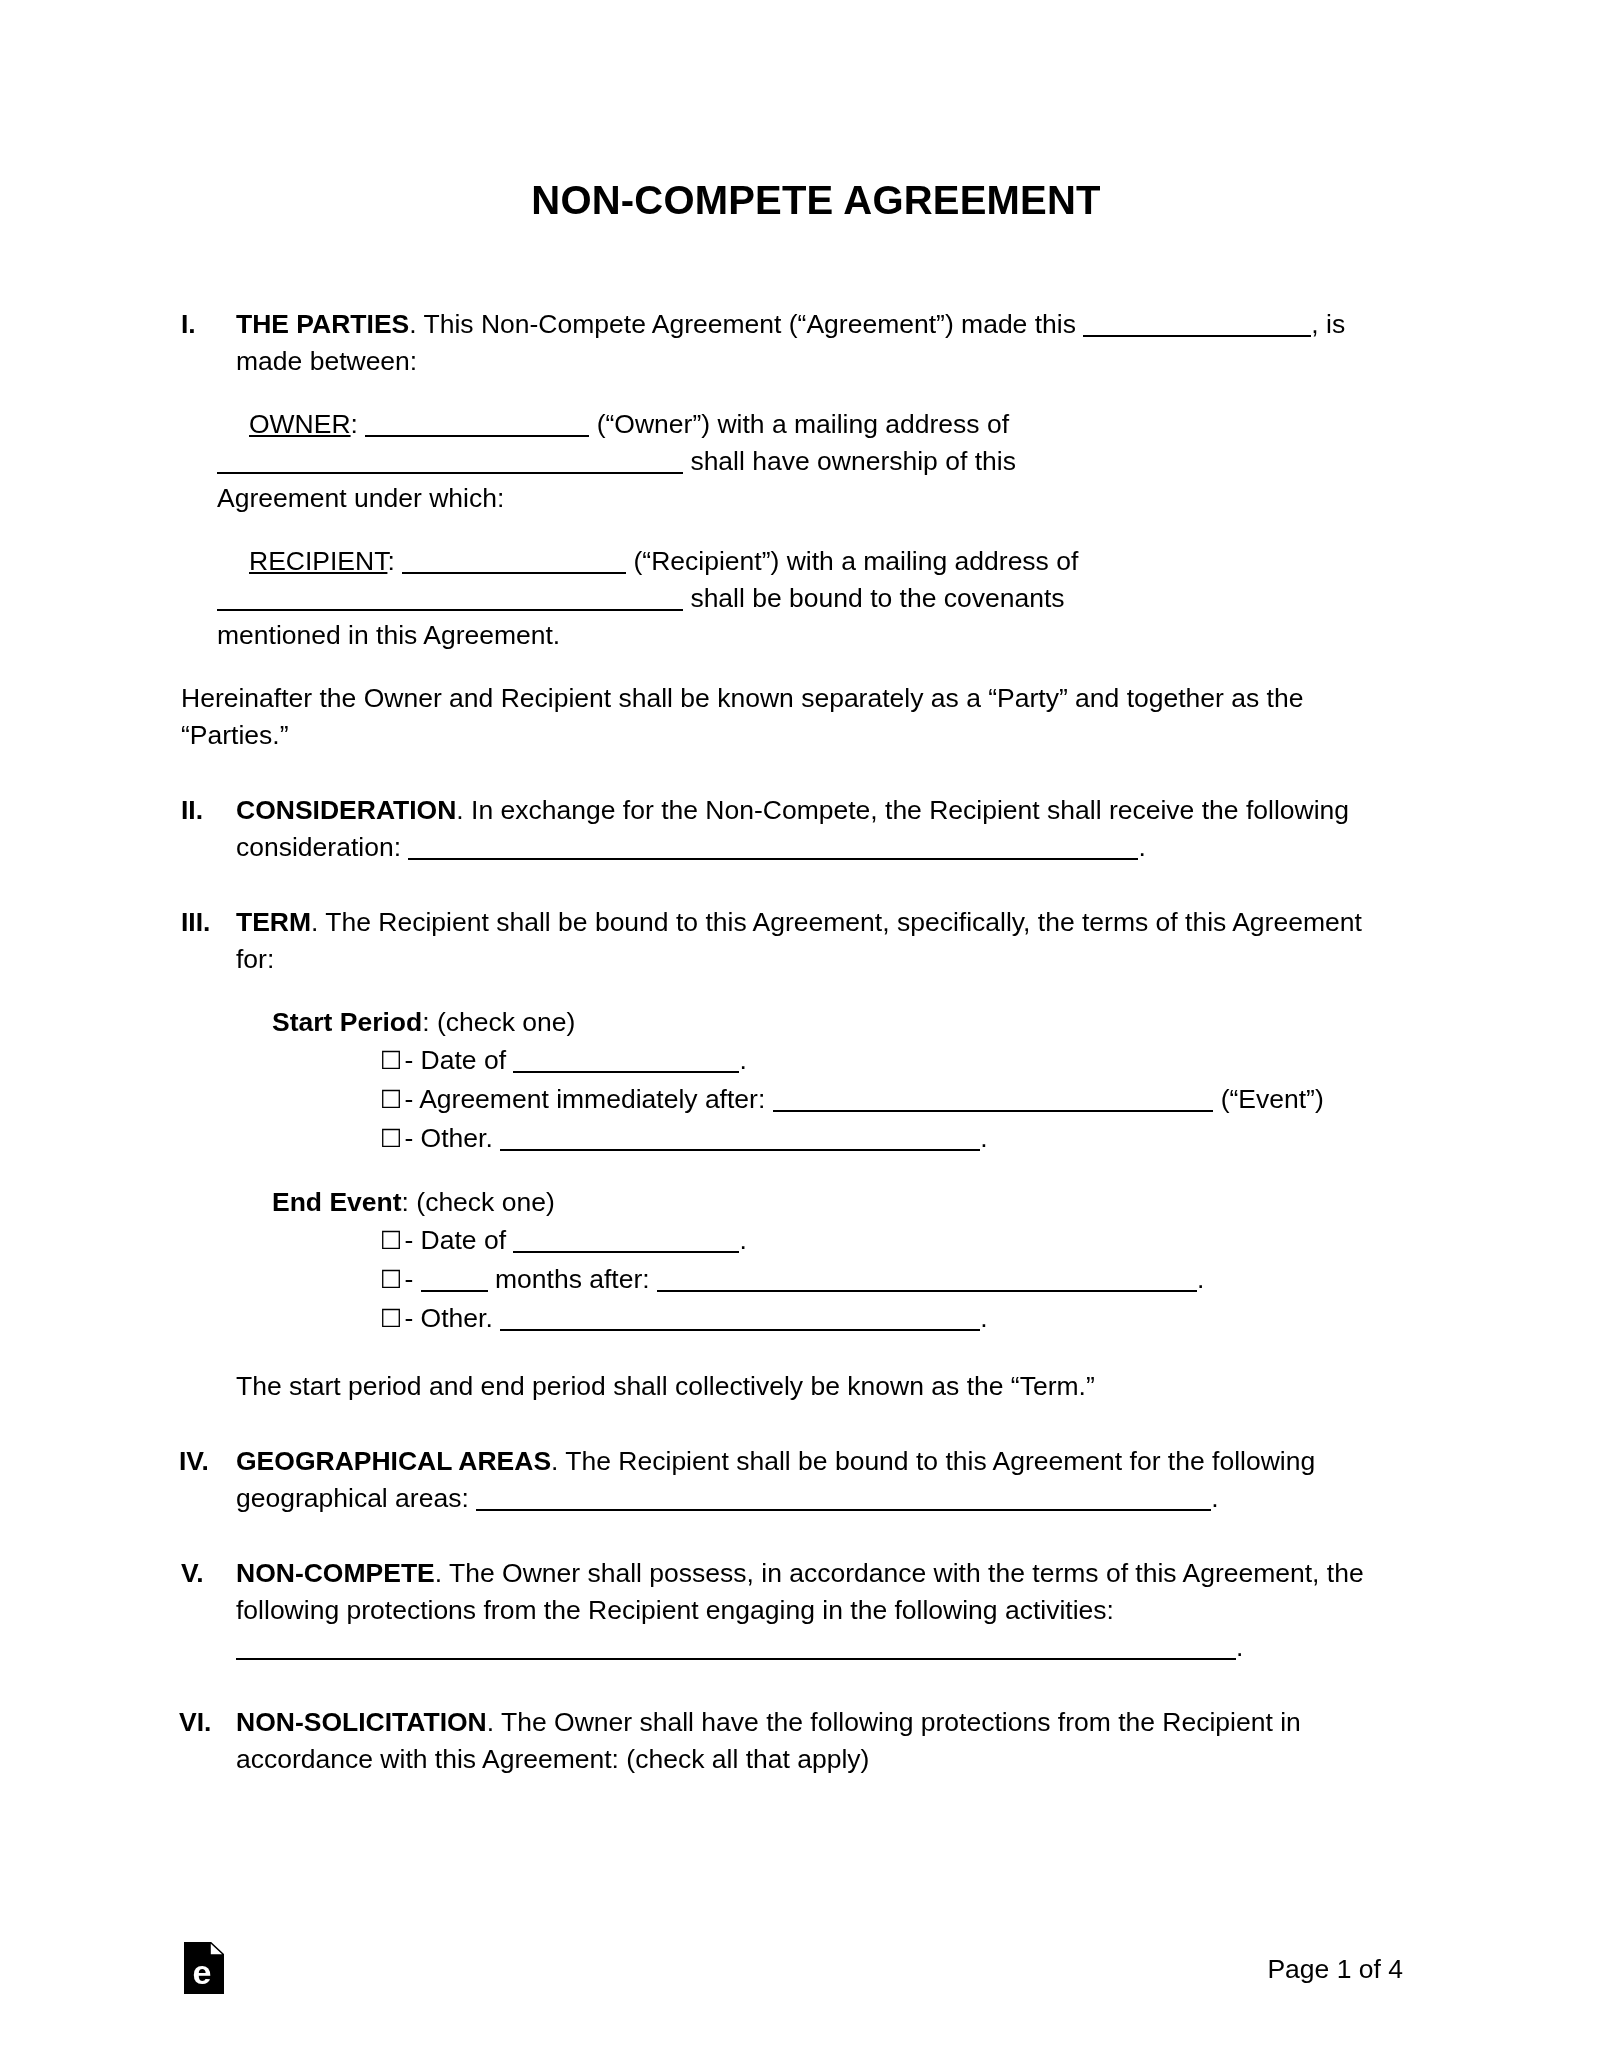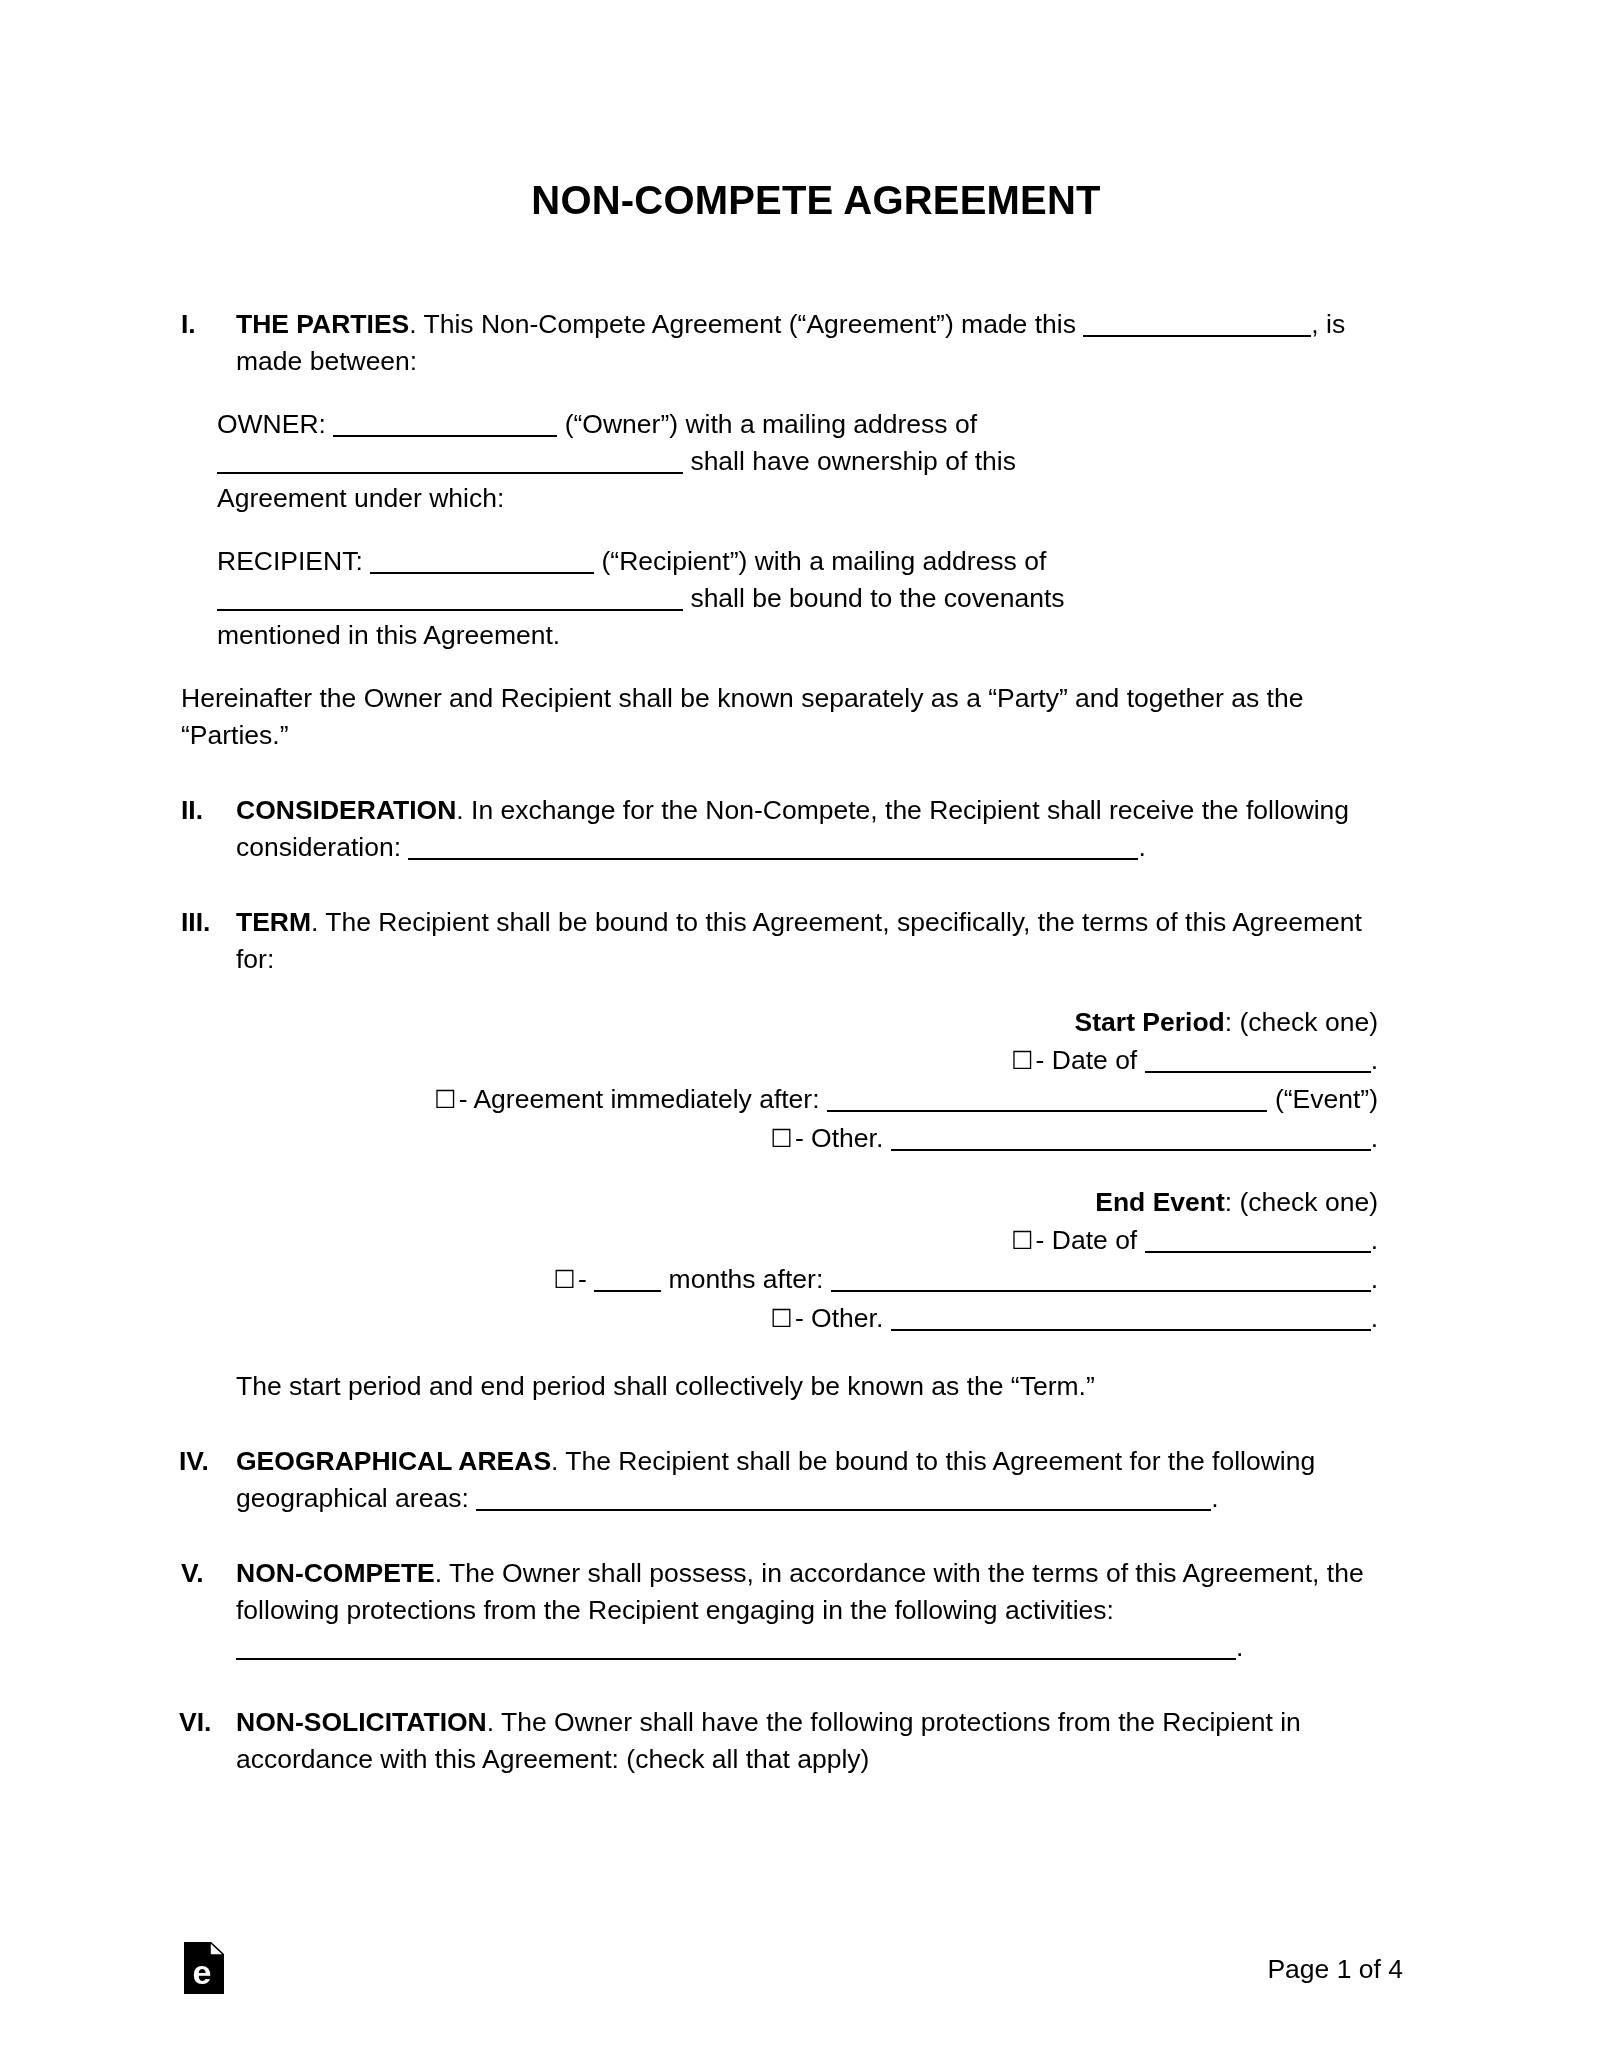--- a/index.html
+++ b/index.html
@@ -75,33 +75,34 @@
   .r-other   { width: 480px; }
   .r-months  { width: 67px; }
   .r-monthsafter { width: 540px; }
 
   
   .party {
     margin-left: 36px;
     margin-bottom: 26px;
   }
   .party .lbl {
+    text-decoration: underline;
+    margin-left: 32px;
   }
   .party-line2 { display: block; }
 
   .plain-para {
     margin-bottom: 26px;
   }
 
   
   .period-block {
     margin-left: 36px;
     margin-top: 26px;
     margin-bottom: 26px;
-    text-align: right;
   }
   .period-title { font-weight: bold; }
   .opt-list { margin-top: 0; }
   .opt {
     padding-left: 108px;
     white-space: nowrap;
     line-height: 38px;
   }
   .cb {
     font-family: "DejaVu Sans", sans-serif;

